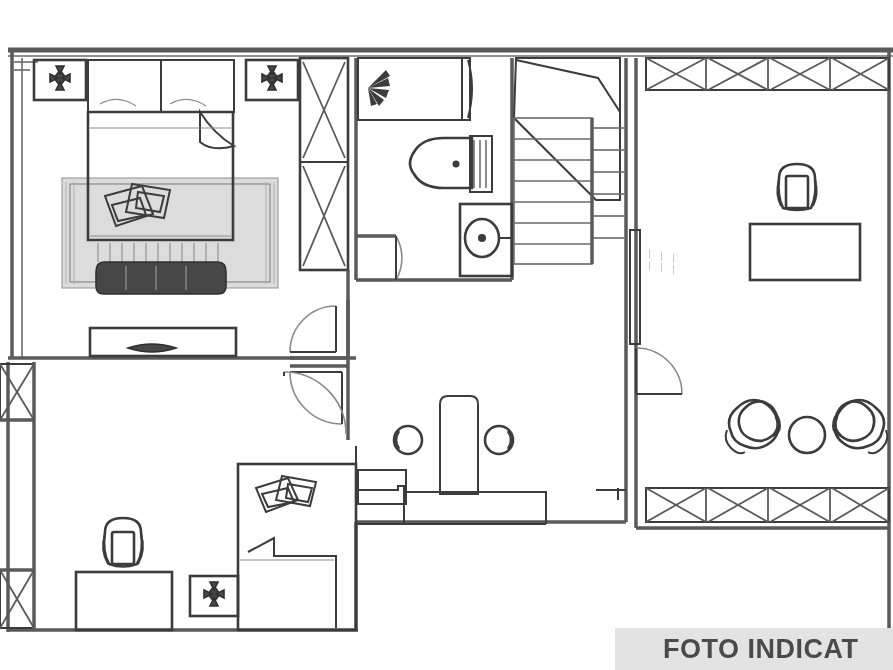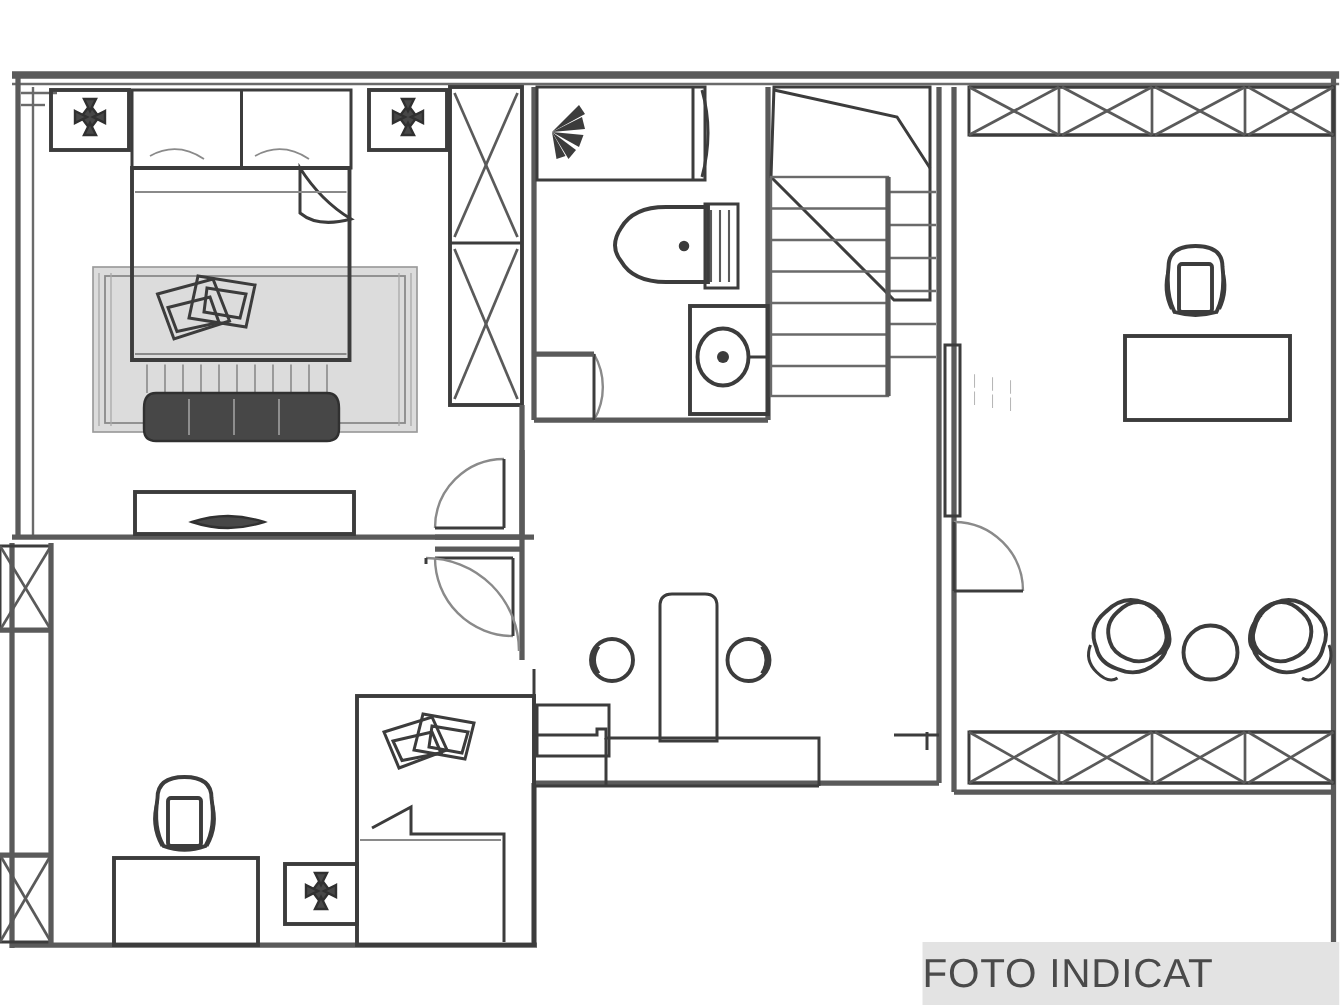--- a/index.html
+++ b/index.html
@@ -19,25 +19,26 @@
   #watermark {
     position:absolute;
     left:615px; top:628px;
     width:278px; height:42px;
     background:#e3e3e3;
     display:flex; align-items:center; justify-content:flex-start;
     overflow:hidden;
   }
   #watermark-text {
     font-family:"Liberation Sans", sans-serif;
-    font-weight:normal;
+    font-weight:bold;
     font-size:27px;
     color:#4a4a4a;
     letter-spacing:0.5px;
     white-space:nowrap;
+    padding-left:48px;
   }
 </style>
 </head>
 <body>
 
 <div id="stage">
 
   <svg id="plan-svg" width="893" height="670" viewBox="0 0 893 670" xmlns="http://www.w3.org/2000/svg">
 
     <defs>

